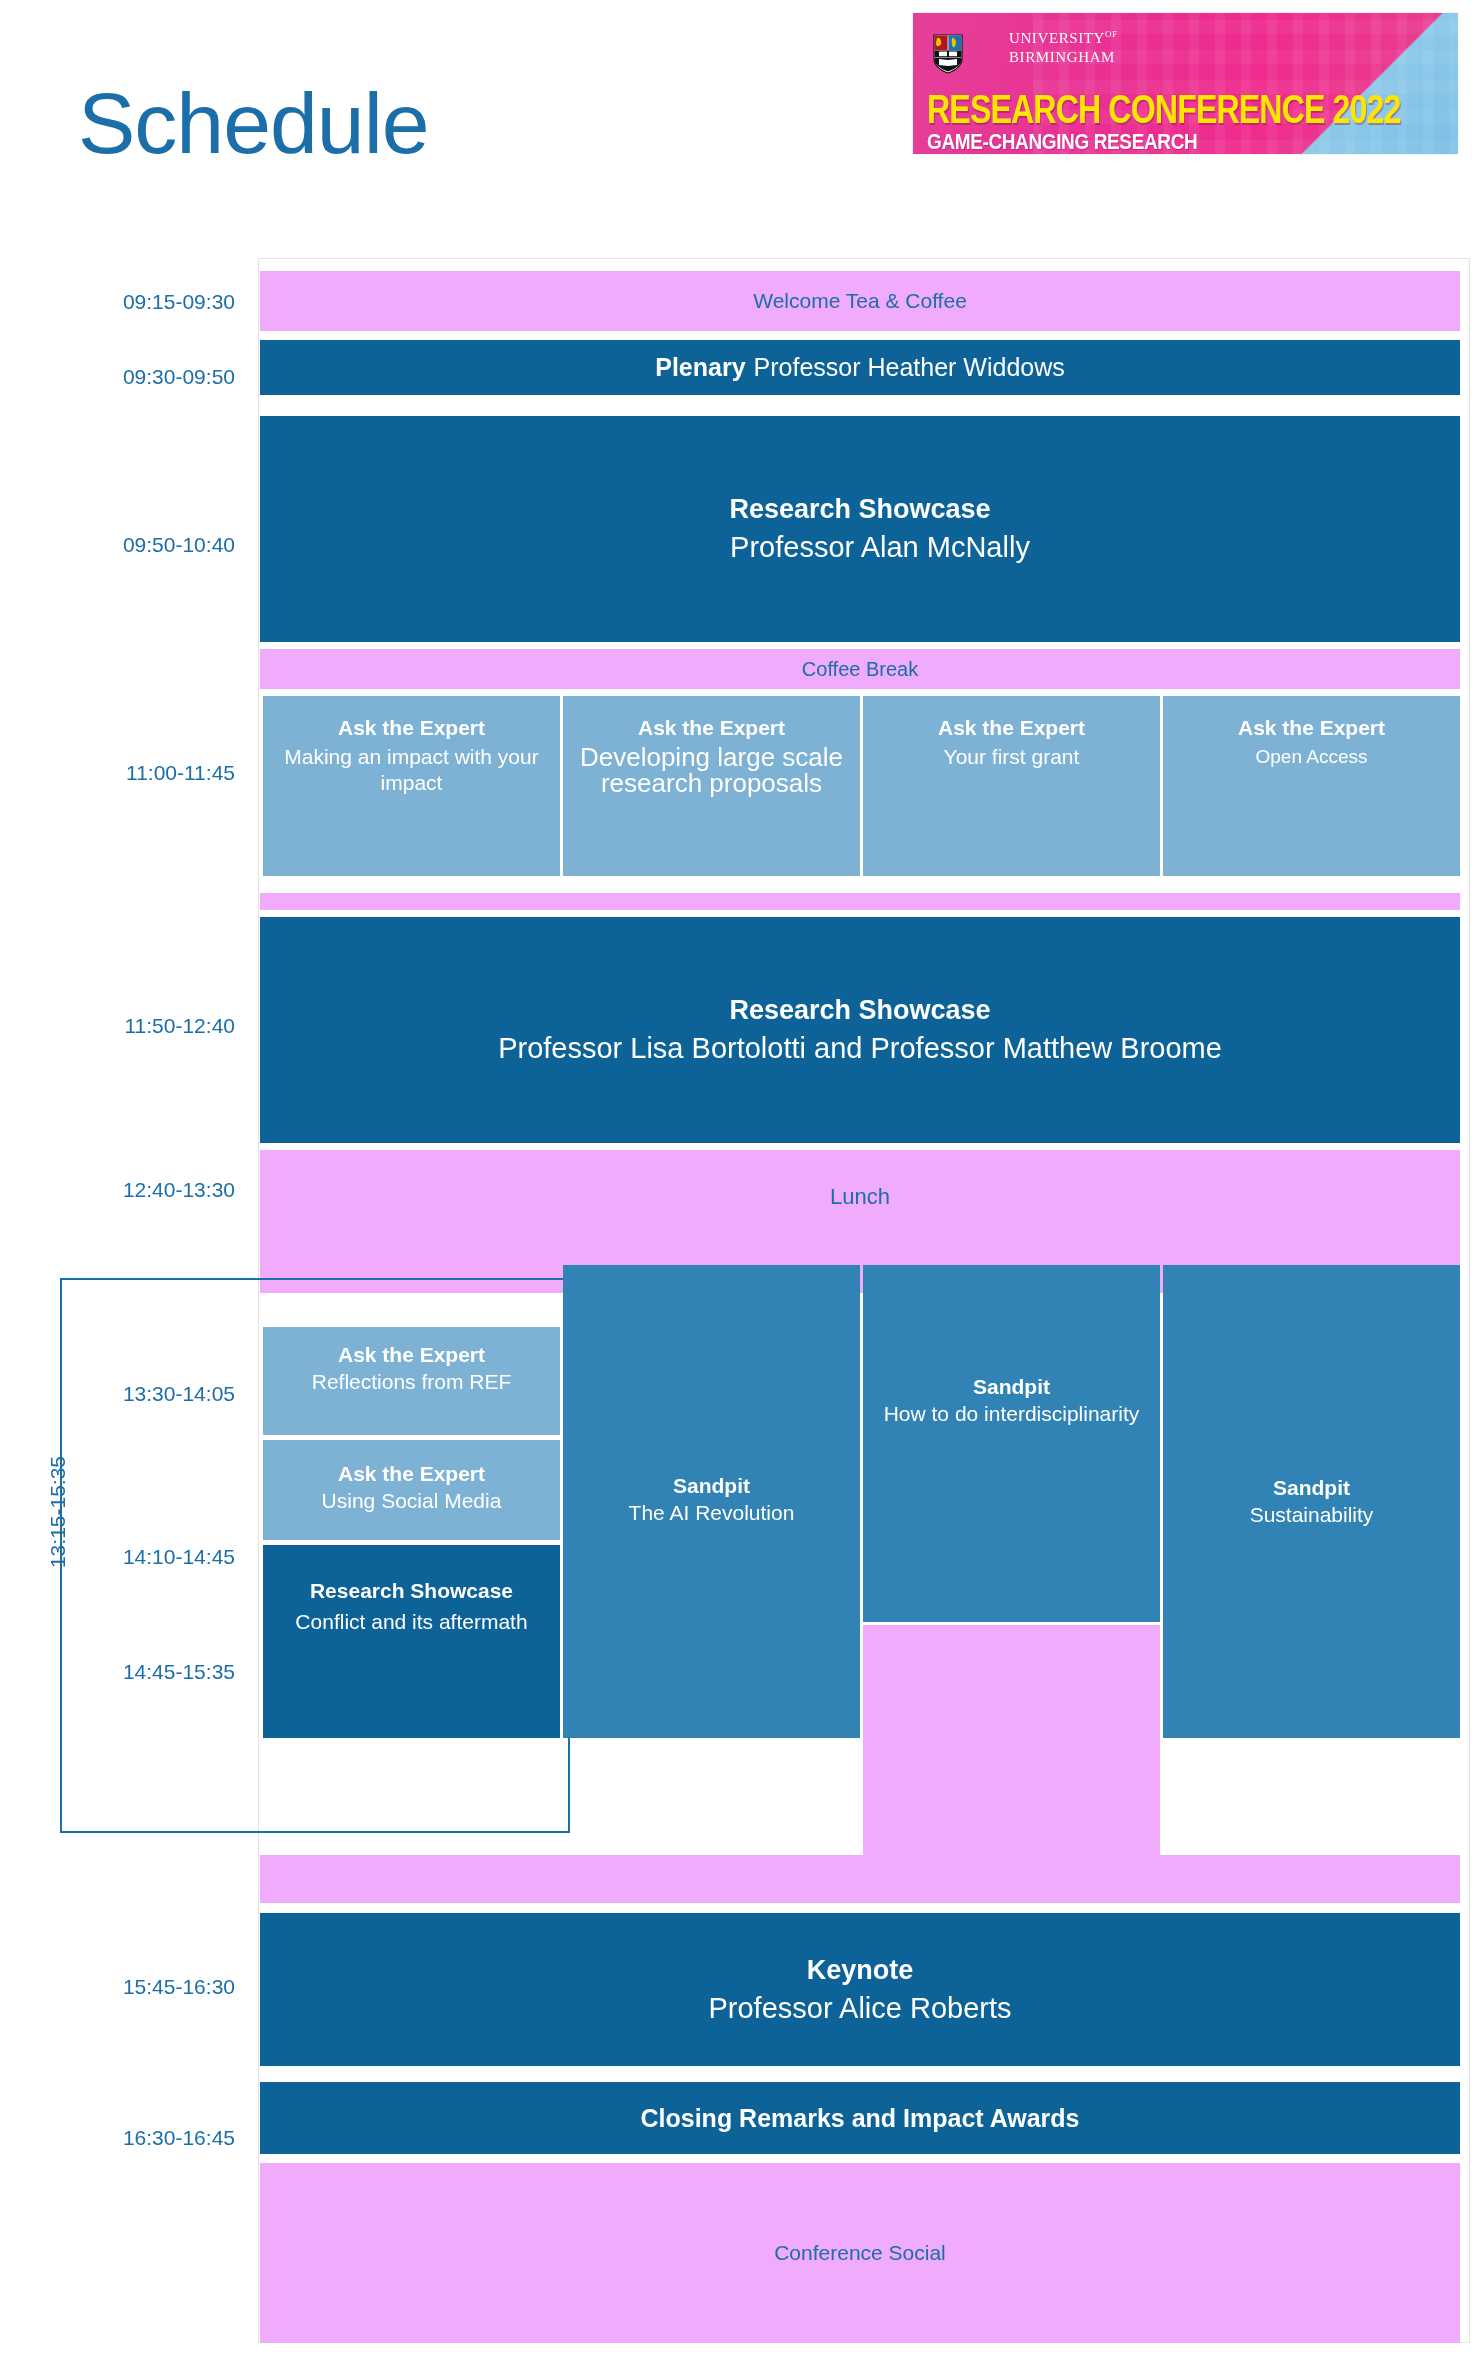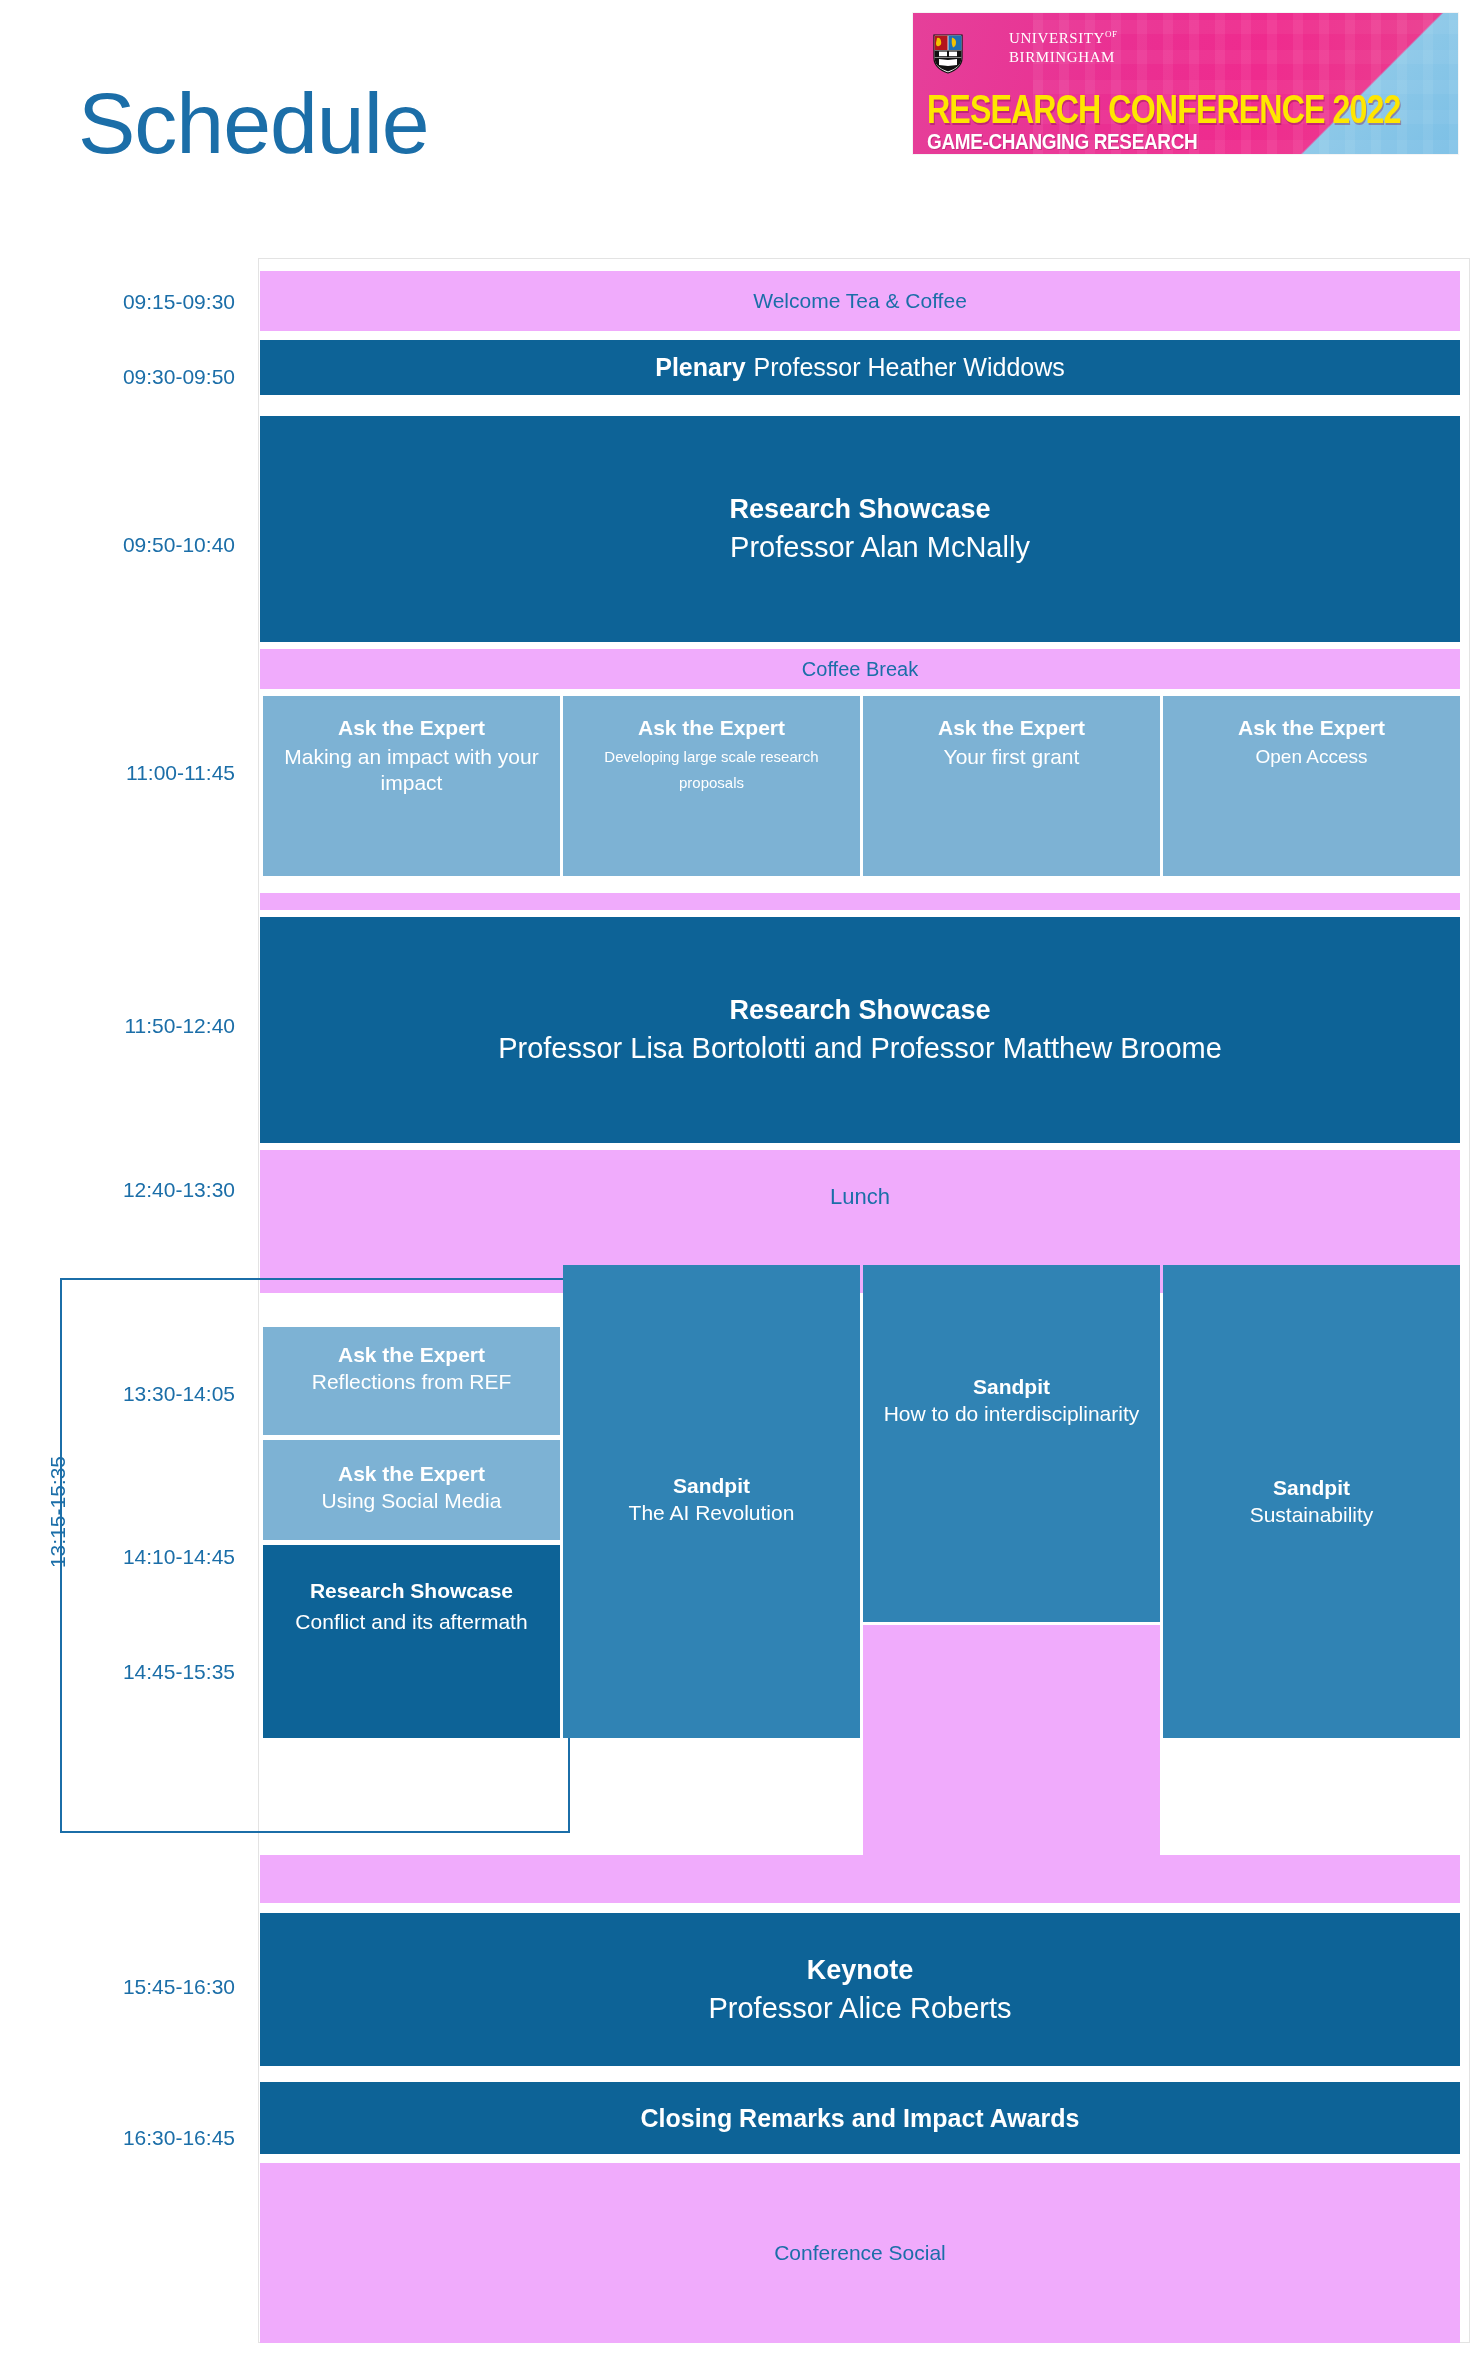--- a/index.html
+++ b/index.html
@@ -221,21 +221,21 @@
 
   <div class="timelabel" style="left:20px; top:761px; width:215px;">11:00-11:45</div>
 
   <div class="blk light" style="left:263px; top:696px; width:297px; height:180px; justify-content:flex-start; padding-top:20px;">
     <div class="t-strong" style="font-size:21px; margin-bottom:4px;">Ask the Expert</div>
     <div class="t-reg" style="font-size:21px; line-height:26px;">Making an impact with your impact</div>
   </div>
 
   <div class="blk light" style="left:563px; top:696px; width:297px; height:180px; justify-content:flex-start; padding-top:20px;">
     <div class="t-strong" style="font-size:21px; margin-bottom:4px;">Ask the Expert</div>
-    <div class="t-reg" style="font-size:15px; line-height:26px;">Developing large scale research proposals</div>
+    <div class="t-reg" style="font-size:26px; line-height:26px;">Developing large scale research proposals</div>
   </div>
 
   <div class="blk light" style="left:863px; top:696px; width:297px; height:180px; justify-content:flex-start; padding-top:20px;">
     <div class="t-strong" style="font-size:21px; margin-bottom:4px;">Ask the Expert</div>
     <div class="t-reg" style="font-size:21px; line-height:26px;">Your first grant</div>
   </div>
 
   <div class="blk light" style="left:1163px; top:696px; width:297px; height:180px; justify-content:flex-start; padding-top:20px;">
     <div class="t-strong" style="font-size:21px; margin-bottom:4px;">Ask the Expert</div>
     <div class="t-reg" style="font-size:19px; line-height:26px;">Open Access</div>

